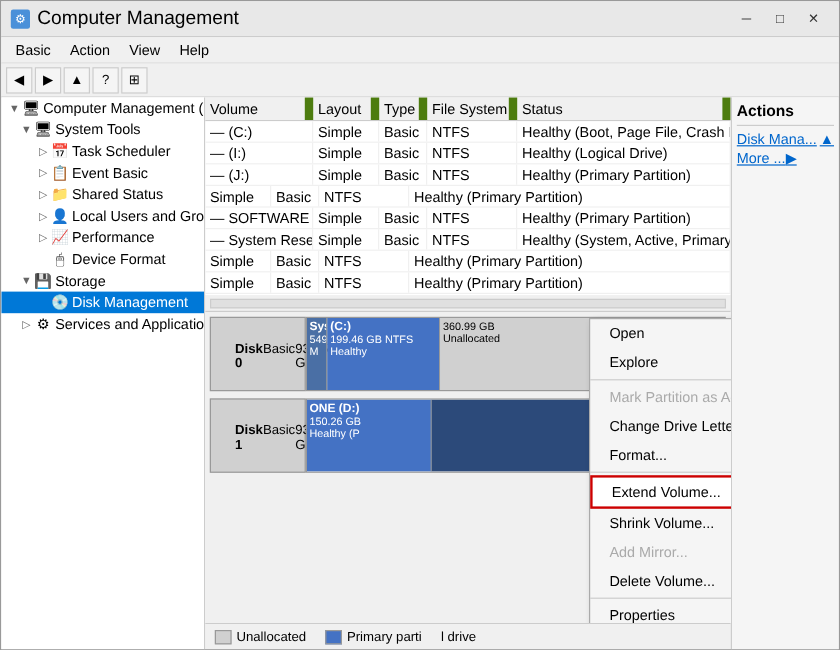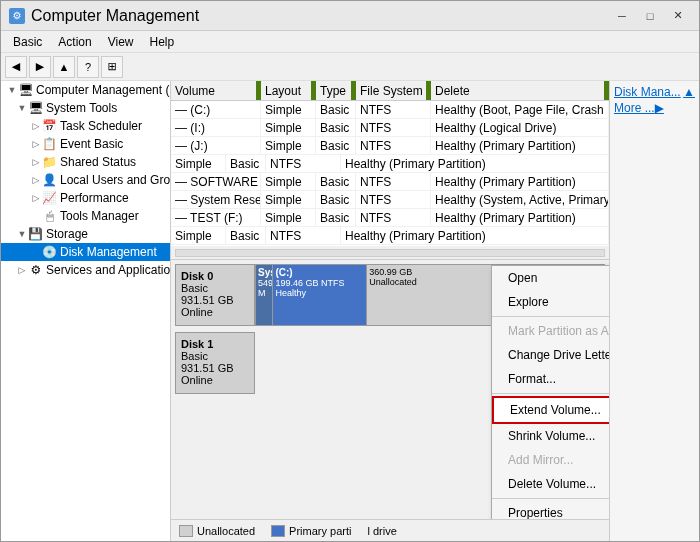--- a/index.html
+++ b/index.html
@@ -145,21 +145,21 @@
     .disk-table-header {
       display: flex;
       background: #f0f0f0;
       border-bottom: 1px solid #ccc;
       font-size: 12px;
       height: 20px;
       align-items: center;
     }
     .col-hdr {
       padding: 0 4px;
-      border-right: 5px solid #4d7c0f;
+      border-right: 7px solid #4d7c0f;
       height: 100%;
       display: flex;
       align-items: center;
       font-weight: normal;
       overflow: hidden;
       white-space: nowrap;
     }
     .table-area {
       background: white;
       overflow: auto;
@@ -191,24 +191,24 @@
     .disk-row {
       display: flex;
       margin-bottom: 6px;
       height: 62px;
     }
     .disk-label {
       width: 80px;
       flex-shrink: 0;
       background: #d0d0d0;
       border: 1px solid #999;
-      padding: 5px;
+      padding: 20px;
       font-size: 11px;
       display: flex;
-      flex-direction: column;
+      flex-direction: row;
       justify-content: flex-start;
     }
     .disk-label-title { font-weight: bold; }
     .disk-partitions {
       flex: 1;
       display: flex;
       border: 1px solid #999;
       overflow: hidden;
     }
     .partition {
@@ -376,21 +376,21 @@
         <span class="sidebar-label">Local Users and Groups</span>
       </div>
       <div class="sidebar-item" style="padding-left:28px">
         <span class="expand-icon">▷</span>
         <span class="folder-icon">📈</span>
         <span class="sidebar-label">Performance</span>
       </div>
       <div class="sidebar-item" style="padding-left:28px">
         <span class="expand-icon">&nbsp;</span>
         <span class="folder-icon">🖱</span>
-        <span class="sidebar-label">Tools Manager</span>
+        <span class="sidebar-label">Device Format</span>
       </div>
       <div class="sidebar-item" style="padding-left:14px">
         <span class="expand-icon">▼</span>
         <span class="folder-icon">💾</span>
         <span class="sidebar-label">Storage</span>
       </div>
       <div class="sidebar-item selected" style="padding-left:28px">
         <span class="expand-icon">&nbsp;</span>
         <span class="folder-icon">💿</span>
         <span class="sidebar-label">Disk Management</span>
@@ -402,21 +402,21 @@
       </div>
     </div>
 
     <div class="right-panel">
 
       <div class="disk-table-header">
         <div class="col-hdr" style="width:90px">Volume</div>
         <div class="col-hdr" style="width:55px">Layout</div>
         <div class="col-hdr" style="width:40px">Type</div>
         <div class="col-hdr" style="width:75px">File System</div>
-        <div class="col-hdr" style="flex:1">Delete</div>
+        <div class="col-hdr" style="flex:1">Status</div>
       </div>
 
       <div class="table-area" style="height:145px; overflow-y:auto;">
         <div class="table-row">
           <div class="col-cell" style="width:90px">— (C:)</div>
           <div class="col-cell" style="width:55px">Simple</div>
           <div class="col-cell" style="width:40px">Basic</div>
           <div class="col-cell" style="width:75px">NTFS</div>
           <div class="col-cell" style="flex:1">Healthy (Boot, Page File, Crash Dump, Primar</div>
         </div>
@@ -448,21 +448,20 @@
           <div class="col-cell" style="flex:1">Healthy (Primary Partition)</div>
         </div>
         <div class="table-row">
           <div class="col-cell" style="width:90px">— System Reserved</div>
           <div class="col-cell" style="width:55px">Simple</div>
           <div class="col-cell" style="width:40px">Basic</div>
           <div class="col-cell" style="width:75px">NTFS</div>
           <div class="col-cell" style="flex:1">Healthy (System, Active, Primary Partition)</div>
         </div>
         <div class="table-row">
-          <div class="col-cell" style="width:90px">— TEST (F:)</div>
           <div class="col-cell" style="width:55px">Simple</div>
           <div class="col-cell" style="width:40px">Basic</div>
           <div class="col-cell" style="width:75px">NTFS</div>
           <div class="col-cell" style="flex:1">Healthy (Primary Partition)</div>
         </div>
         <div class="table-row">
           <div class="col-cell" style="width:55px">Simple</div>
           <div class="col-cell" style="width:40px">Basic</div>
           <div class="col-cell" style="width:75px">NTFS</div>
           <div class="col-cell" style="flex:1">Healthy (Primary Partition)</div>
@@ -507,20 +506,33 @@
             </div>
           </div>
         </div>
 
         <div class="disk-row">
           <div class="disk-label">
             <span class="disk-label-title">Disk 1</span>
             <span>Basic</span>
             <span>931.51 GB</span>
             <span>Online</span>
+          </div>
+          <div class="disk-partitions">
+            <div class="partition" style="width:30%; background:#4472c4; color:white;">
+              <span class="partition-name">ONE (D:)</span>
+              <span class="partition-size">150.26 GB</span>
+              <span class="partition-status">Healthy (P</span>
+            </div>
+            <div class="partition" style="width:40%; background:#2c4a7a; color:white;">
+            </div>
+            <div class="partition" style="width:30%; background:#d0d0d0;">
+              <span class="partition-size">211.90 GB</span>
+              <span class="partition-status">Unallocate</span>
+            </div>
           </div>
         </div>
 
         <div class="context-menu" style="left:320px; top:5px;">
           <div class="ctx-item">Open</div>
           <div class="ctx-item">Explore</div>
           <div class="ctx-separator"></div>
           <div class="ctx-item disabled">Mark Partition as Active</div>
           <div class="ctx-item">Change Drive Letter and Paths...</div>
           <div class="ctx-item">Format...</div>
@@ -542,20 +554,21 @@
         </div>
         <div class="legend-item">
           <div class="legend-color" style="background:#4472c4;"></div>
           <span>Primary parti</span>
         </div>
         <span>l drive</span>
       </div>
     </div>
 
     <div class="actions-panel">
+      <div class="actions-title">Actions</div>
       <div class="actions-section">
         <span>Disk Mana...</span>
         <span>▲</span>
       </div>
       <div class="actions-section-more">
         <span>More ...</span>
         <span> ▶</span>
       </div>
     </div>
   </div>

